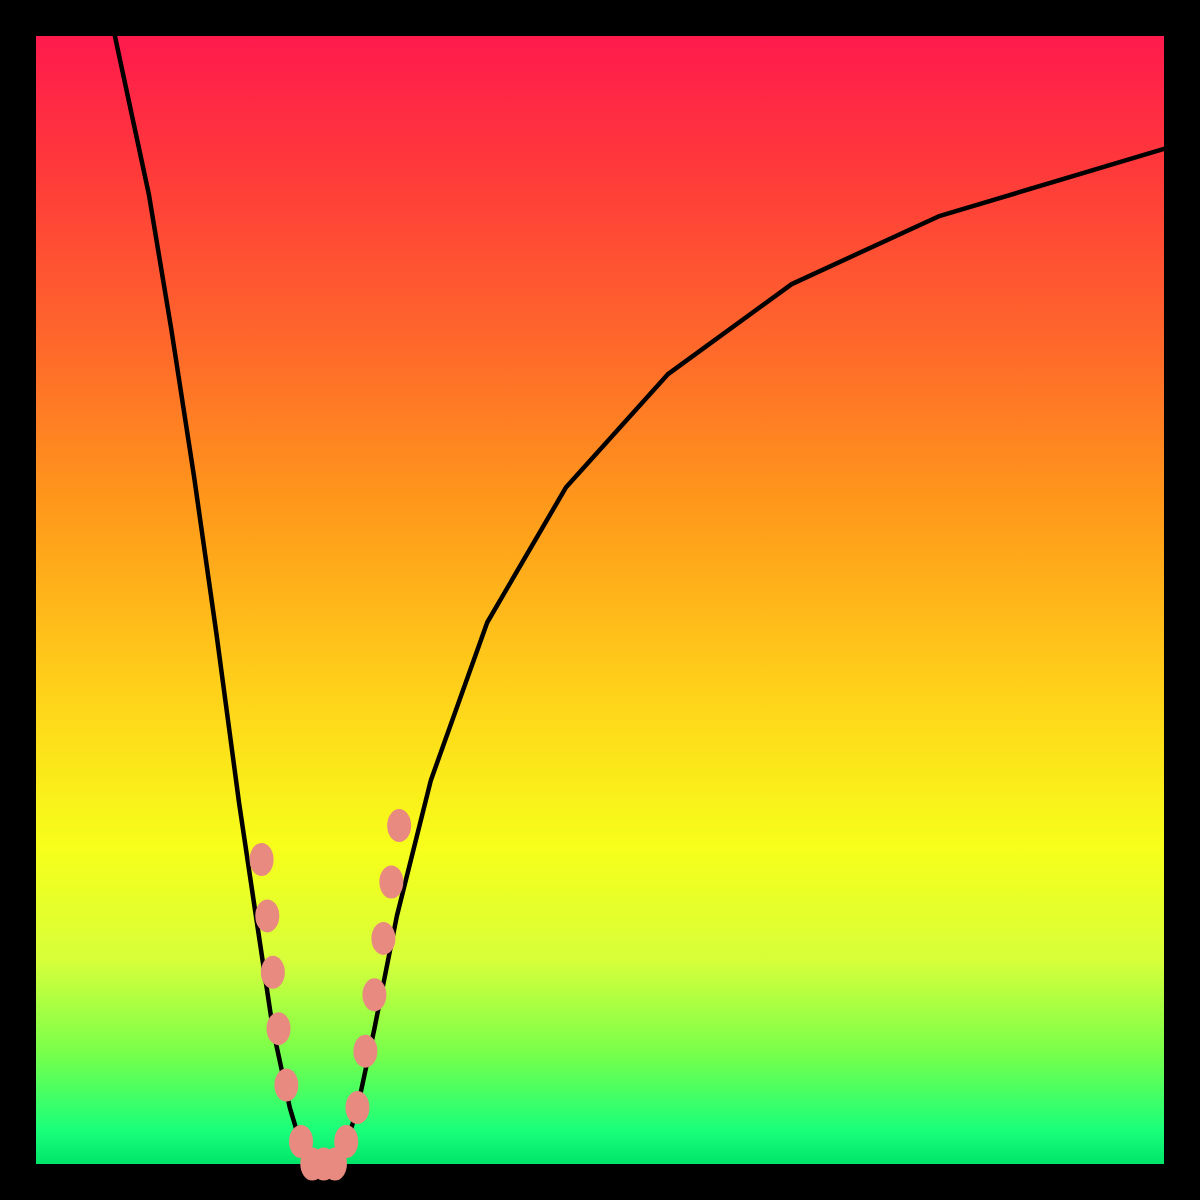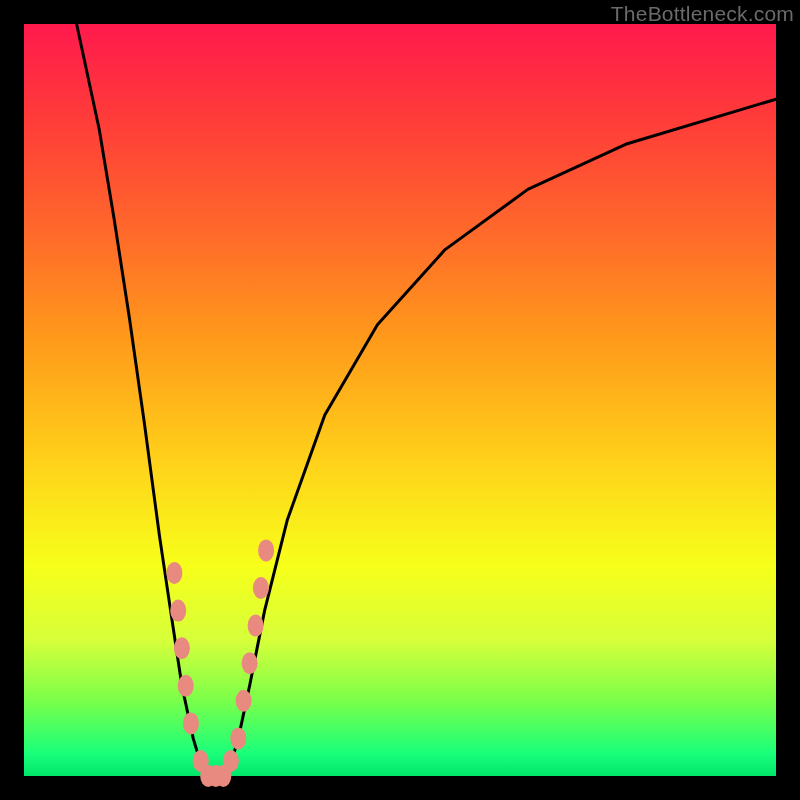--- a/index.html
+++ b/index.html
@@ -81,14 +81,13 @@
           <ellipse cx="206.8" cy="737.0" rx="8" ry="11" fill="#e88a80" stroke="#d06a5a" stroke-width="0"></ellipse>
           <ellipse cx="214.3" cy="714.4" rx="8" ry="11" fill="#e88a80" stroke="#d06a5a" stroke-width="0"></ellipse>
           <ellipse cx="219.6" cy="676.8" rx="8" ry="11" fill="#e88a80" stroke="#d06a5a" stroke-width="0"></ellipse>
           <ellipse cx="225.6" cy="639.2" rx="8" ry="11" fill="#e88a80" stroke="#d06a5a" stroke-width="0"></ellipse>
           <ellipse cx="231.6" cy="601.6" rx="8" ry="11" fill="#e88a80" stroke="#d06a5a" stroke-width="0"></ellipse>
           <ellipse cx="236.9" cy="564.0" rx="8" ry="11" fill="#e88a80" stroke="#d06a5a" stroke-width="0"></ellipse>
           <ellipse cx="242.1" cy="526.4" rx="8" ry="11" fill="#e88a80" stroke="#d06a5a" stroke-width="0"></ellipse>
         </g>
     </svg>
   </div>
-  <div class="watermark">TheBottleneck.com</div>
 </div>
 
 </body></html>

